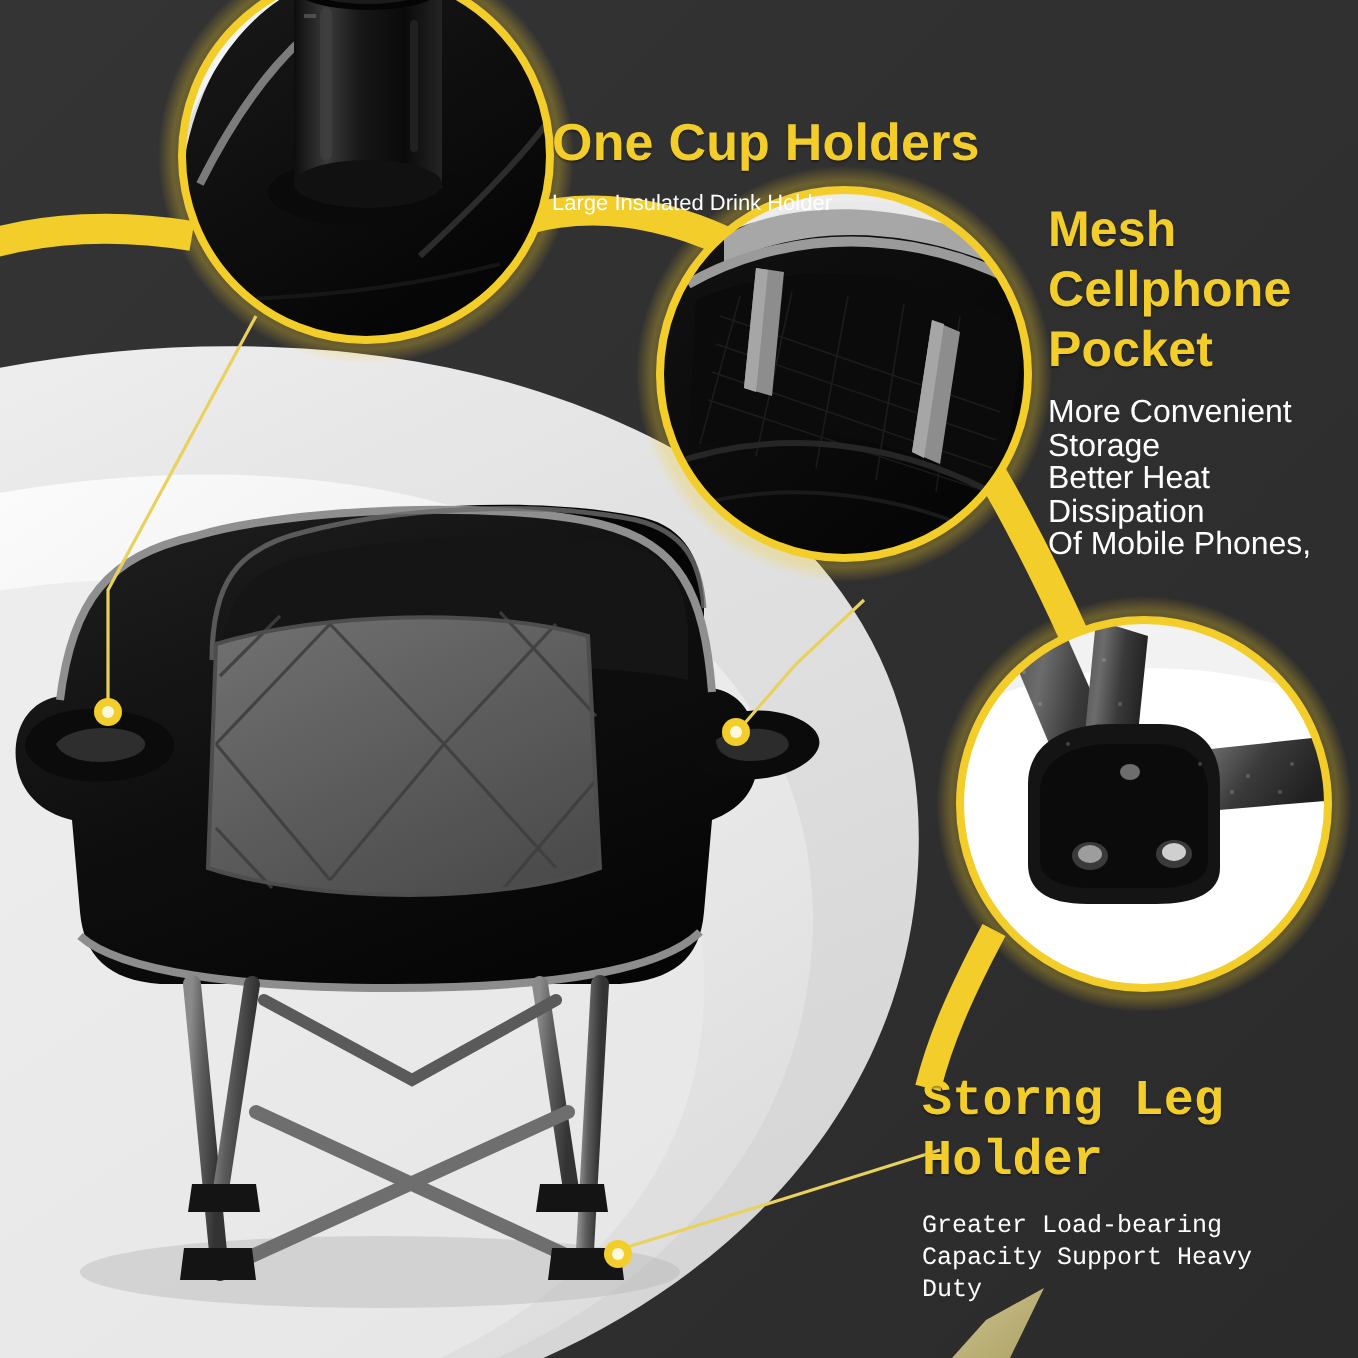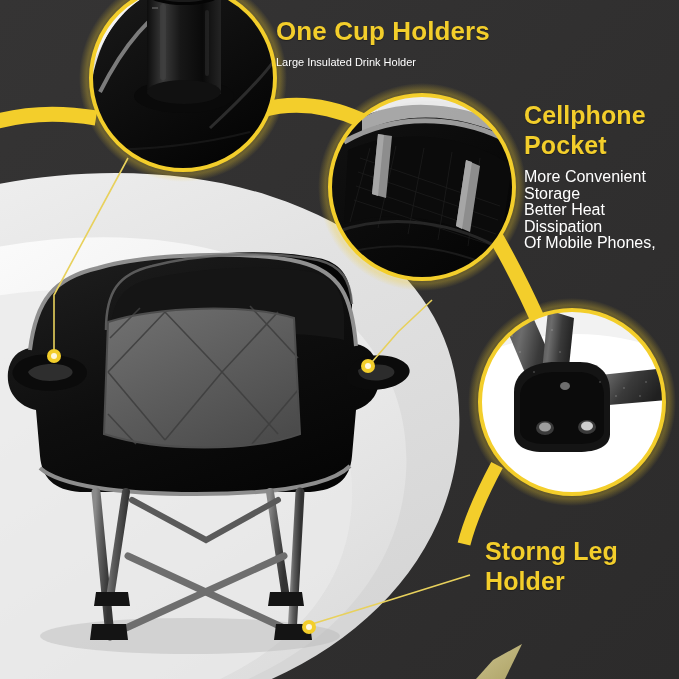--- a/index.html
+++ b/index.html
@@ -13,28 +13,28 @@
 
   
   .callout{position:absolute;}
   .c-title{
     color:#F3CE2B;font-weight:bold;letter-spacing:.1px;
     text-shadow:0 1px 1px rgba(0,0,0,.35);
   }
   .c-sub{color:#ffffff;font-weight:normal;}
 
   #co-cup{left:276px;top:16px;width:260px;}
-  #co-cup .c-title{font-size:26px;line-height:30px;}
+  #co-cup .c-title{font-size:26px;line-height:30px;margin-top:40px;}
   #co-cup .c-sub{font-size:11px;line-height:17px;margin-top:8px;}
 
   #co-mesh{left:524px;top:100px;width:152px;}
   #co-mesh .c-title{font-size:25px;line-height:30px;}
   #co-mesh .c-sub{font-size:16px;line-height:16.5px;margin-top:9px;}
 
-  #co-leg{left:485px;top:536px;width:195px;}
+  #co-leg{left:461px;top:536px;width:195px;font-family:Liberation Mono, monospace;}
   #co-leg .c-title{font-size:25px;line-height:30px;}
   #co-leg .c-sub{font-size:12.5px;line-height:16px;margin-top:9px;}
 
   .vis-hidden{position:absolute;width:1px;height:1px;overflow:hidden;
     clip:rect(0 0 0 0);white-space:nowrap;}
 </style>
 </head>
 <body>
 
 <div id="stage">
@@ -348,31 +348,36 @@
     </g>
   </svg>
 
   <div class="callout" id="co-cup">
     <div class="c-title">One Cup Holders</div>
     <div class="c-sub">Large Insulated Drink Holder</div>
   </div>
 
   <div class="callout" id="co-mesh">
     <div class="c-title">
+      <div>Mesh</div>
       <div>Cellphone</div>
       <div>Pocket</div>
     </div>
     <div class="c-sub">
       <div>More Convenient Storage</div>
       <div>Better Heat Dissipation</div>
       <div>Of Mobile Phones,</div>
     </div>
   </div>
 
   <div class="callout" id="co-leg">
     <div class="c-title">
       <div>Storng Leg</div>
       <div>Holder</div>
     </div>
+    <div class="c-sub">
+      <div>Greater Load-bearing</div>
+      <div>Capacity Support Heavy Duty</div>
+    </div>
   </div>
 
   <span class="vis-hidden">folding-camping-chair</span>
 </div>
 
 </body></html>

